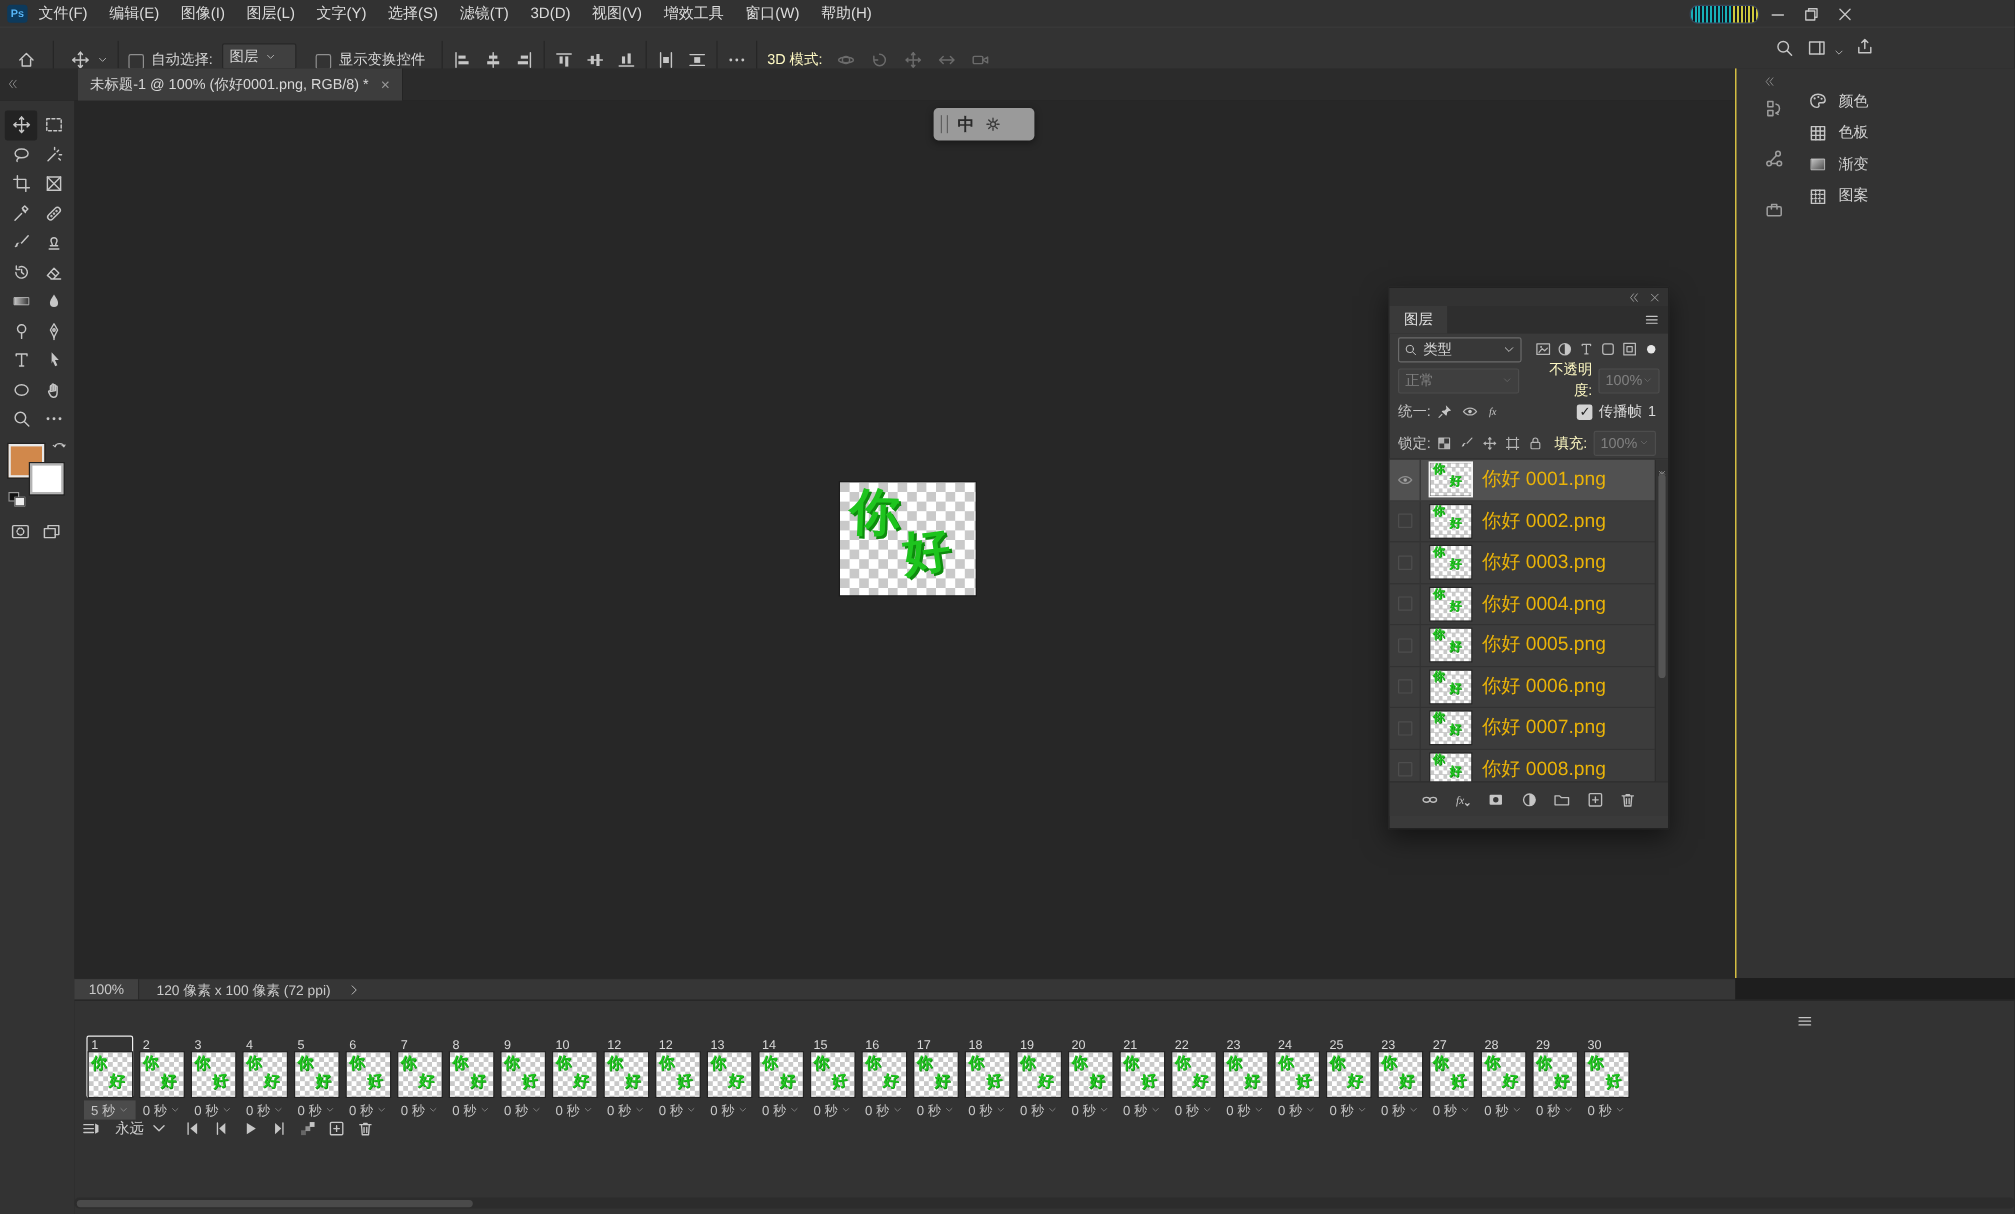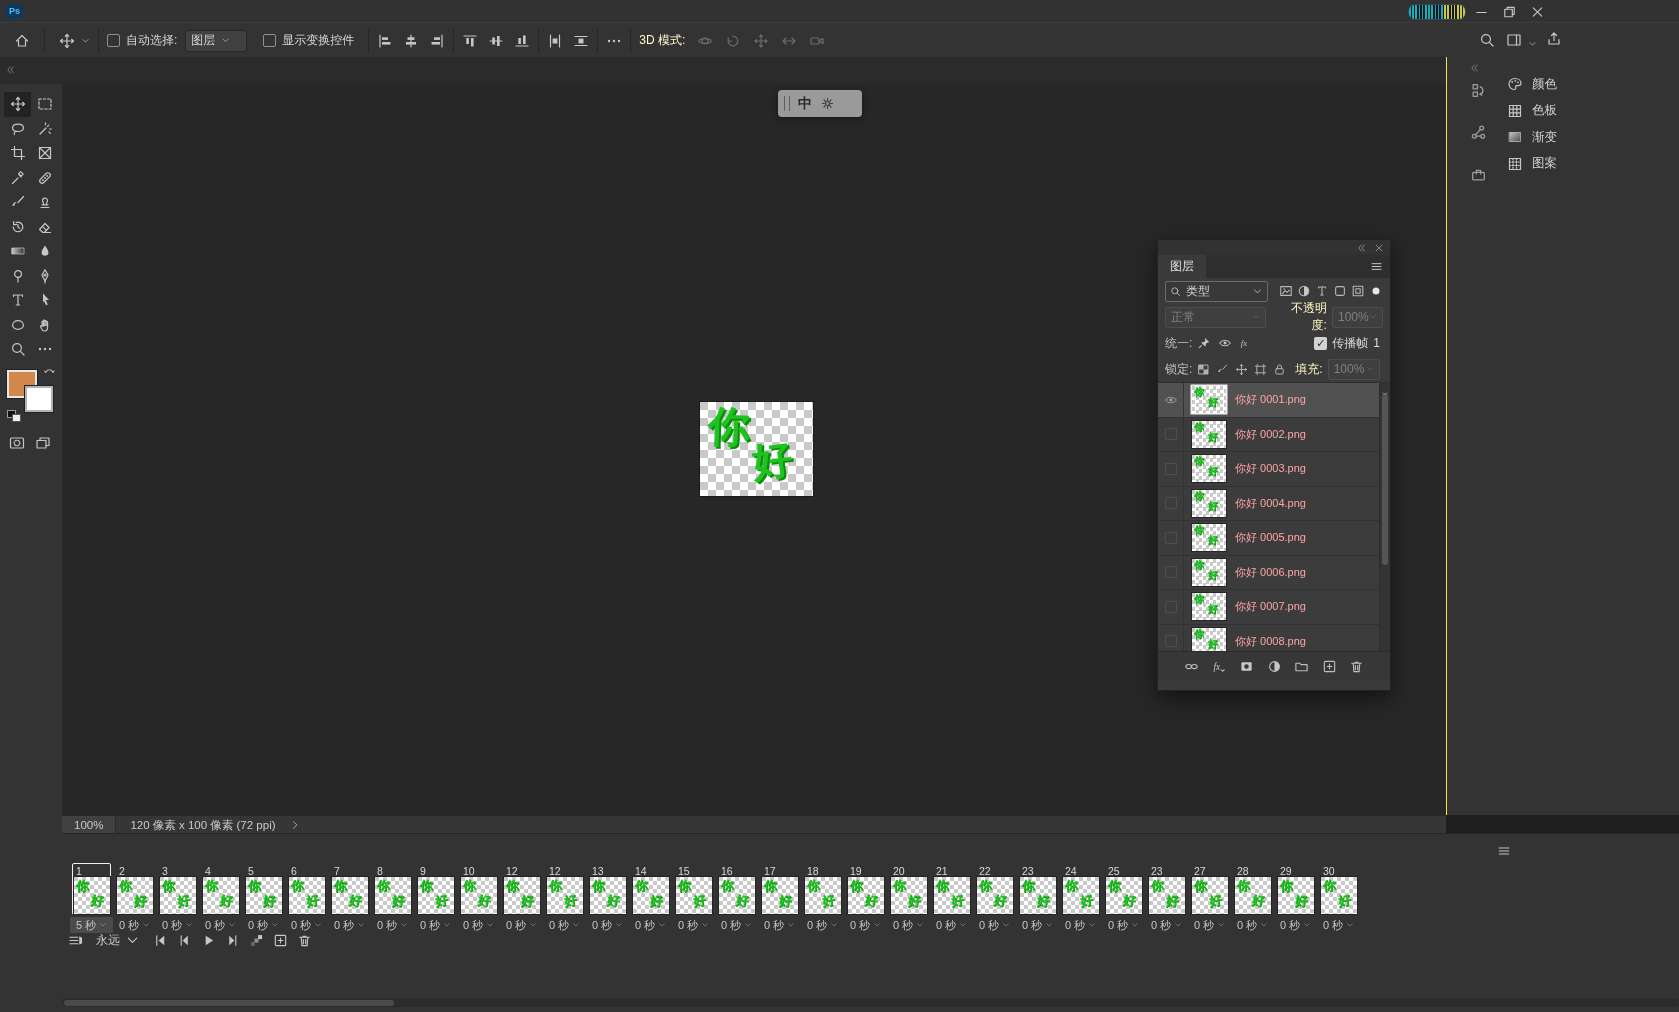--- a/index.html
+++ b/index.html
@@ -17,21 +17,21 @@
   
   #menubar{left:0;top:0;width:1679px;height:22px;background:#323232;display:flex;align-items:center;}
   #ps-logo{width:17px;height:15px;margin-left:6px;border-radius:3px;background:#0d3a5c;color:#58b6f6;
            font-size:9px;font-weight:bold;display:flex;align-items:center;justify-content:center;}
   .menu-item{padding:0 9px;font-size:12.5px;color:#dcdcdc;line-height:22px;white-space:nowrap;}
   #capsule{left:1408px;top:4px;width:56px;height:14px;border-radius:7px;background:linear-gradient(90deg,#17b0b8 0 62%,#cfc93d 62% 100%);
            border:1px solid #3c4356;overflow:hidden;}
   #capsule .bars{width:100%;height:100%;background:repeating-linear-gradient(90deg,transparent 0 1.6px,#131722 1.6px 3.2px);}
   .winbtn{width:15px;height:15px;top:4px;}
   #optionsbar{left:0;top:22px;width:1679px;height:35px;background:#333333;border-top:1px solid #3d3d3d;
-              border-bottom:1px solid #232323;display:flex;align-items:center;font-size:12px;}
+              border-bottom:1px solid #232323;display:flex;align-items:flex-end;font-size:12px;}
   .sep{width:1px;height:24px;background:#262626;margin:0 8px;}
   .chk{width:11px;height:11px;border:1px solid #8f8f8f;border-radius:2px;background:transparent;margin-right:6px;}
   .dd{height:20px;background:#404040;border:1px solid #272727;border-radius:2px;display:flex;align-items:center;
       padding:0 5px;gap:6px;font-size:12px;color:#d6d6d6;}
   .dd .cv svg{width:9px;height:9px;}
   .obicon{margin:0 6px;}
   .lbl{white-space:nowrap;}
   .disabled-text{color:#fef9c3;}
 
   
@@ -112,21 +112,21 @@
   #layerlist{height:268px;overflow:hidden;position:relative;background:#3c3c3c;border-top:1px solid #2e2e2e;}
   .lrow{height:33.5px;display:flex;align-items:center;border-bottom:1px solid #323232;}
   .lrow.sel{background:#515151;}
   .eyecell{width:25px;height:100%;border-right:1px solid #333;display:flex;align-items:center;justify-content:center;}
   .eyebox{width:10px;height:10px;border:1px solid #4e4e4e;border-radius:1px;}
   .eyecell svg{width:14px;height:14px;stroke:#a8a8a8;}
   .lthumb{width:34px;height:27px;margin-left:8px;background-size:7px 7px;position:relative;box-shadow:0 0 0 1px #262626;}
   .lrow.sel .lthumb{box-shadow:0 0 0 1.5px #f2f2f2;}
   .lthumb .c1{left:2px;top:1px;font-size:10px;text-shadow:.5px .5px 0 #0d8c0d;}
   .lthumb .c2{left:16px;top:11px;font-size:10px;text-shadow:.5px .5px 0 #0d8c0d;}
-  .lname{margin-left:9px;color:#fca5a5;font-size:11px;}
+  .lname{margin-left:9px;color:#eab308;font-size:16px;}
   #lp-scroll{position:absolute;right:0;top:0;width:10px;height:100%;background:#343434;border-left:1px solid #2d2d2d;}
   #lp-scroll .thumbbar{position:absolute;left:2px;top:12px;width:6px;height:170px;background:#555;border-radius:3px;}
   #lp-scroll svg{width:8px;height:8px;stroke:#9a9a9a;position:absolute;left:1px;}
   #lp-bottom{height:28px;border-top:1px solid #2c2c2c;background:#373737;display:flex;align-items:center;
              justify-content:space-between;padding:0 26px;}
   #lp-bottom .i svg{width:15px;height:15px;stroke:#bdbdbd;}
 
   
   #timeline{left:62px;top:833px;width:1617px;height:179px;background:#333333;border-top:1px solid #252525;}
   #tl-tabs{height:25px;background:#2b2b2b;display:flex;align-items:flex-end;}
@@ -155,20 +155,34 @@
   #tl-scroll{position:absolute;left:0px;bottom:6px;width:1617px;height:9px;background:#2c2c2c;border-radius:4px;}
   #tl-scroll .thumbbar{position:absolute;left:2px;top:1.5px;width:330px;height:6px;background:#4a4a4a;border-radius:3px;}
 
   .collapse-mini svg{width:10px;height:10px;stroke:#8f8f8f;}
 </style>
 </head>
 <body>
 
 <div id="menubar" class="abs">
   <div id="ps-logo">Ps</div>
+  <div id="menus" class="row">
+      <span class="menu-item">文件(F)</span>
+      <span class="menu-item">编辑(E)</span>
+      <span class="menu-item">图像(I)</span>
+      <span class="menu-item">图层(L)</span>
+      <span class="menu-item">文字(Y)</span>
+      <span class="menu-item">选择(S)</span>
+      <span class="menu-item">滤镜(T)</span>
+      <span class="menu-item">3D(D)</span>
+      <span class="menu-item">视图(V)</span>
+      <span class="menu-item">增效工具</span>
+      <span class="menu-item">窗口(W)</span>
+      <span class="menu-item">帮助(H)</span>
+    </div>
 </div>
 <div id="capsule" class="abs">
     <div class="bars"></div>
   </div>
 <span class="abs winbtn i" style="left:1474px">
     <svg viewBox="0 0 16 16" width="16" height="16">
       <path d="M3 8.5h10"></path>
     </svg>
   </span>
 <span class="abs winbtn i" style="left:1502px">
@@ -338,20 +352,24 @@
       <path d="M8 9.5v-7M5.5 4.5 8 2l2.5 2.5M3 8.5V13h10V8.5"></path>
     </svg>
   </span>
 
 <div id="tabbar" class="abs">
   <span class="abs collapse-mini i" style="left:5px;top:8px">
       <svg viewBox="0 0 16 16" width="16" height="16">
         <path d="M8.5 3 4.5 8l4 5M13.5 3 9.5 8l4 5"></path>
       </svg>
     </span>
+  <div id="doctab" class="abs">
+    <span>未标题-1 @ 100% (你好0001.png, RGB/8) *</span>
+    <span class="x">×</span>
+  </div>
 </div>
 
 <div id="toolbar" class="abs">
   <div id="tools">
       <div class="tool sel">
         <span class="i">
           <svg viewBox="0 0 16 16" width="16" height="16">
             <path d="M8 1.5v13M1.5 8h13M8 1.5l-1.7 1.9M8 1.5l1.7 1.9M8 14.5l-1.7-1.9M8 14.5l1.7-1.9M1.5 8l1.9-1.7M1.5 8l1.9 1.7M14.5 8l-1.9-1.7M14.5 8l-1.9 1.7"></path>
           </svg>
         </span>

